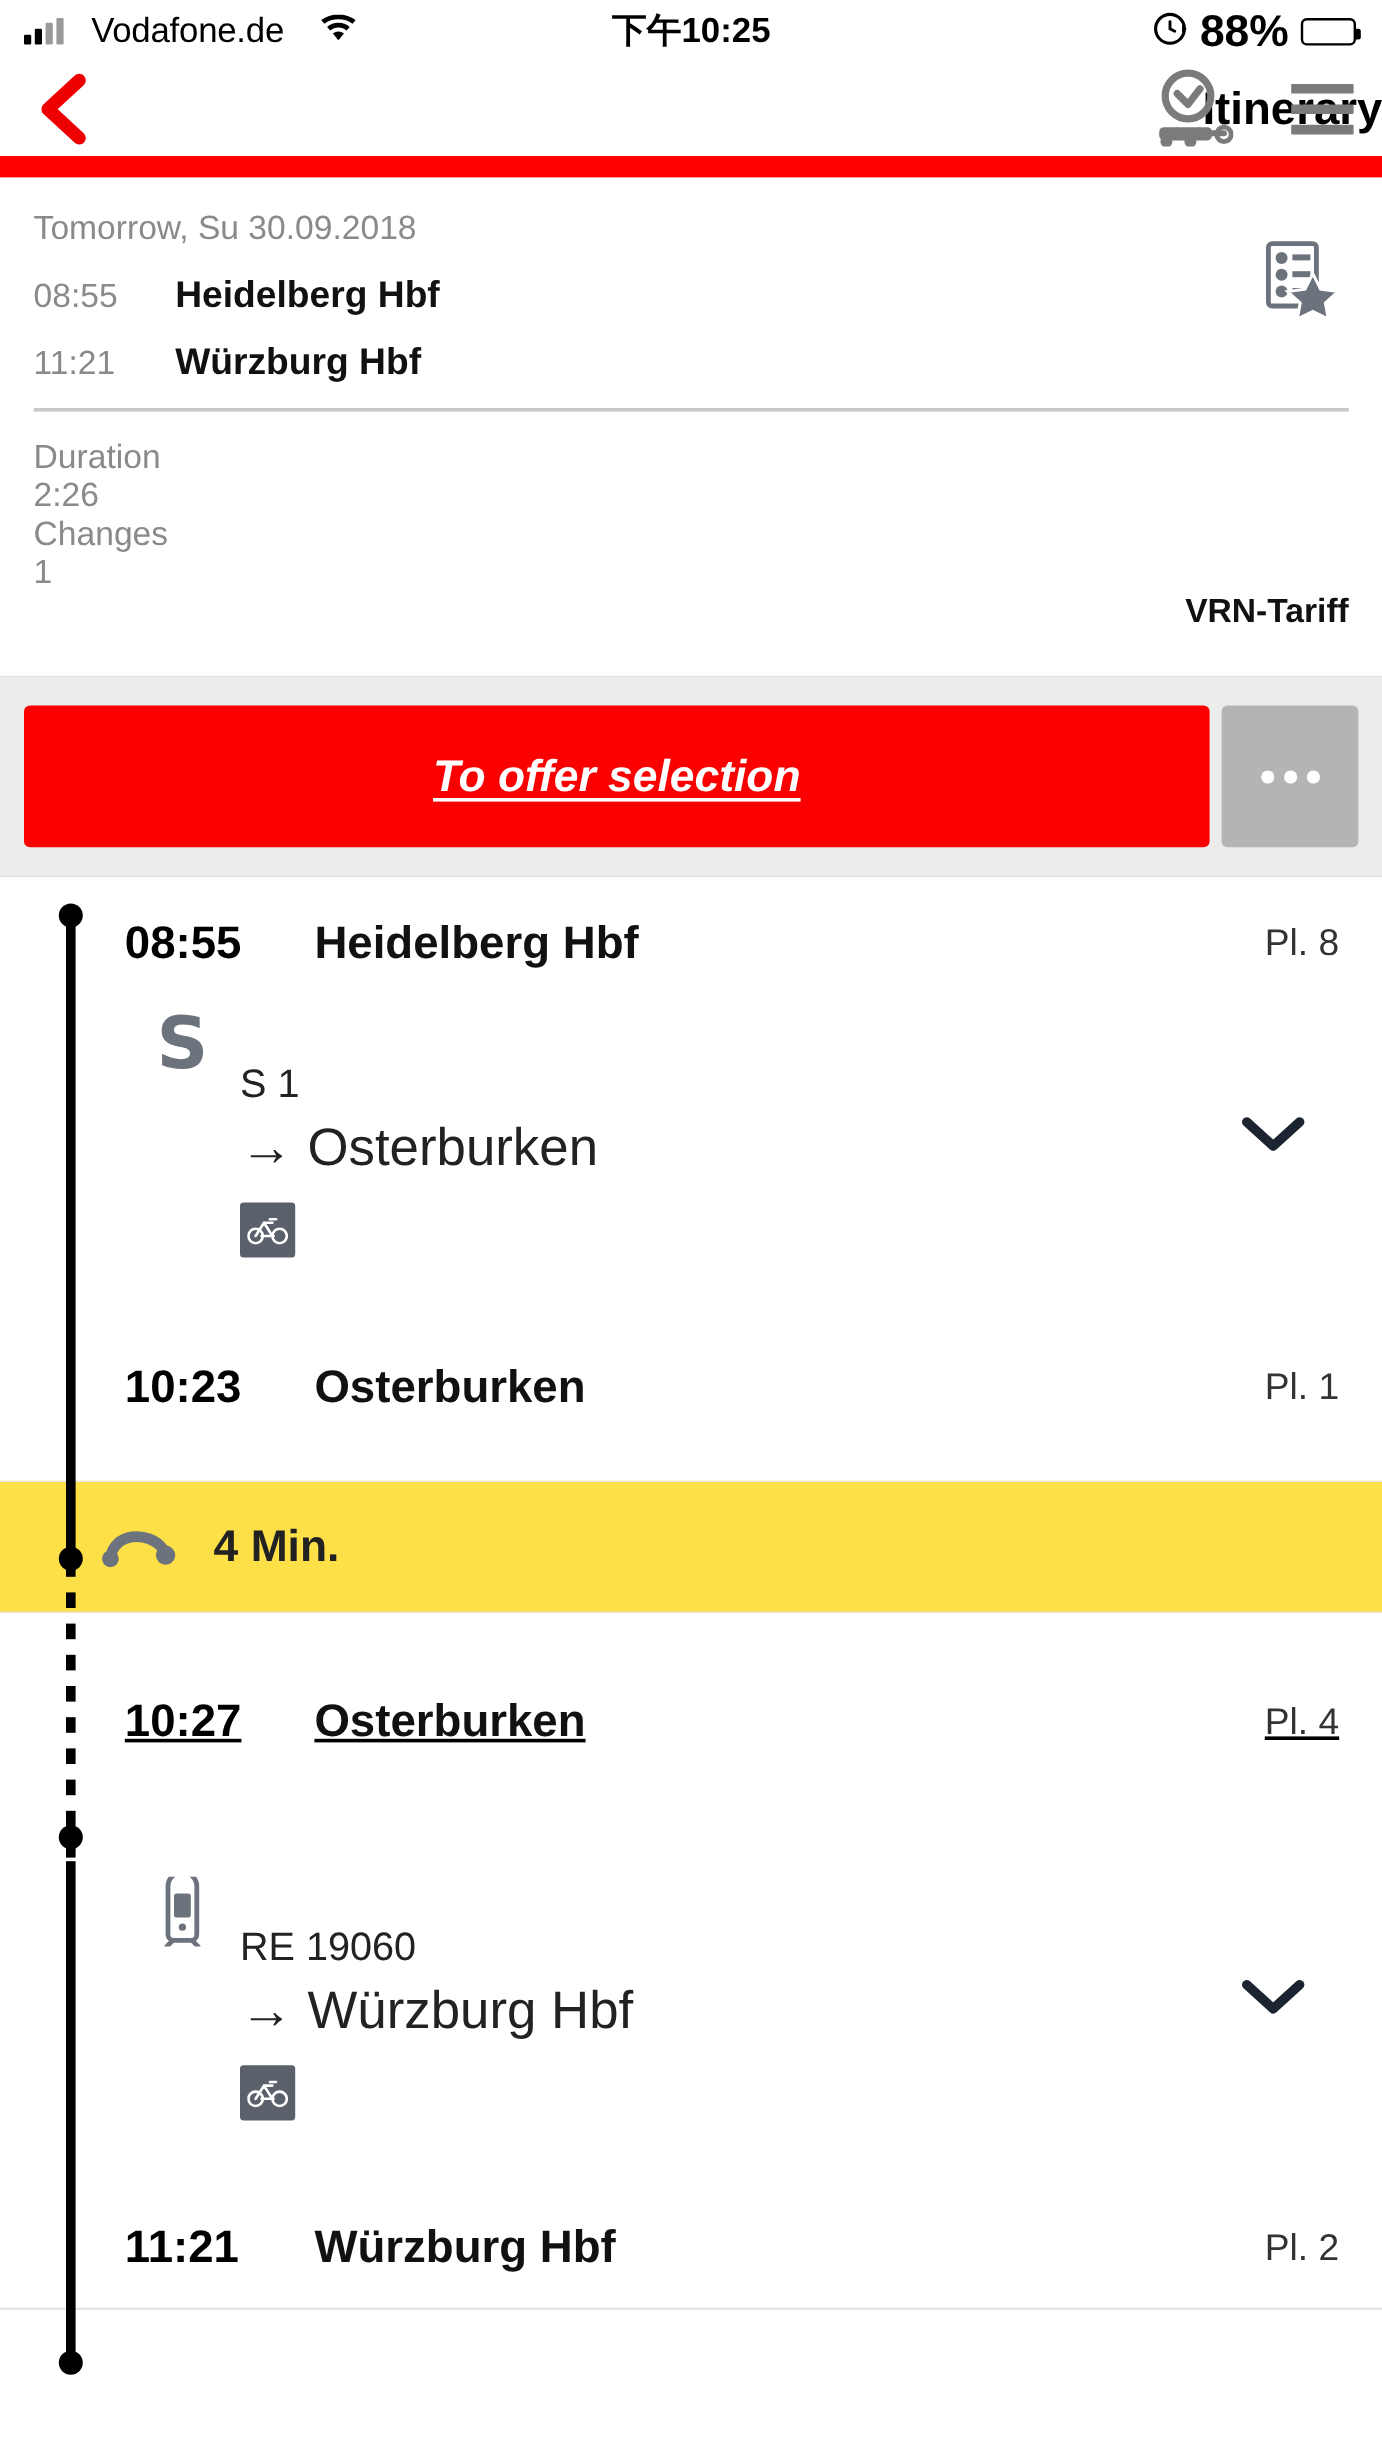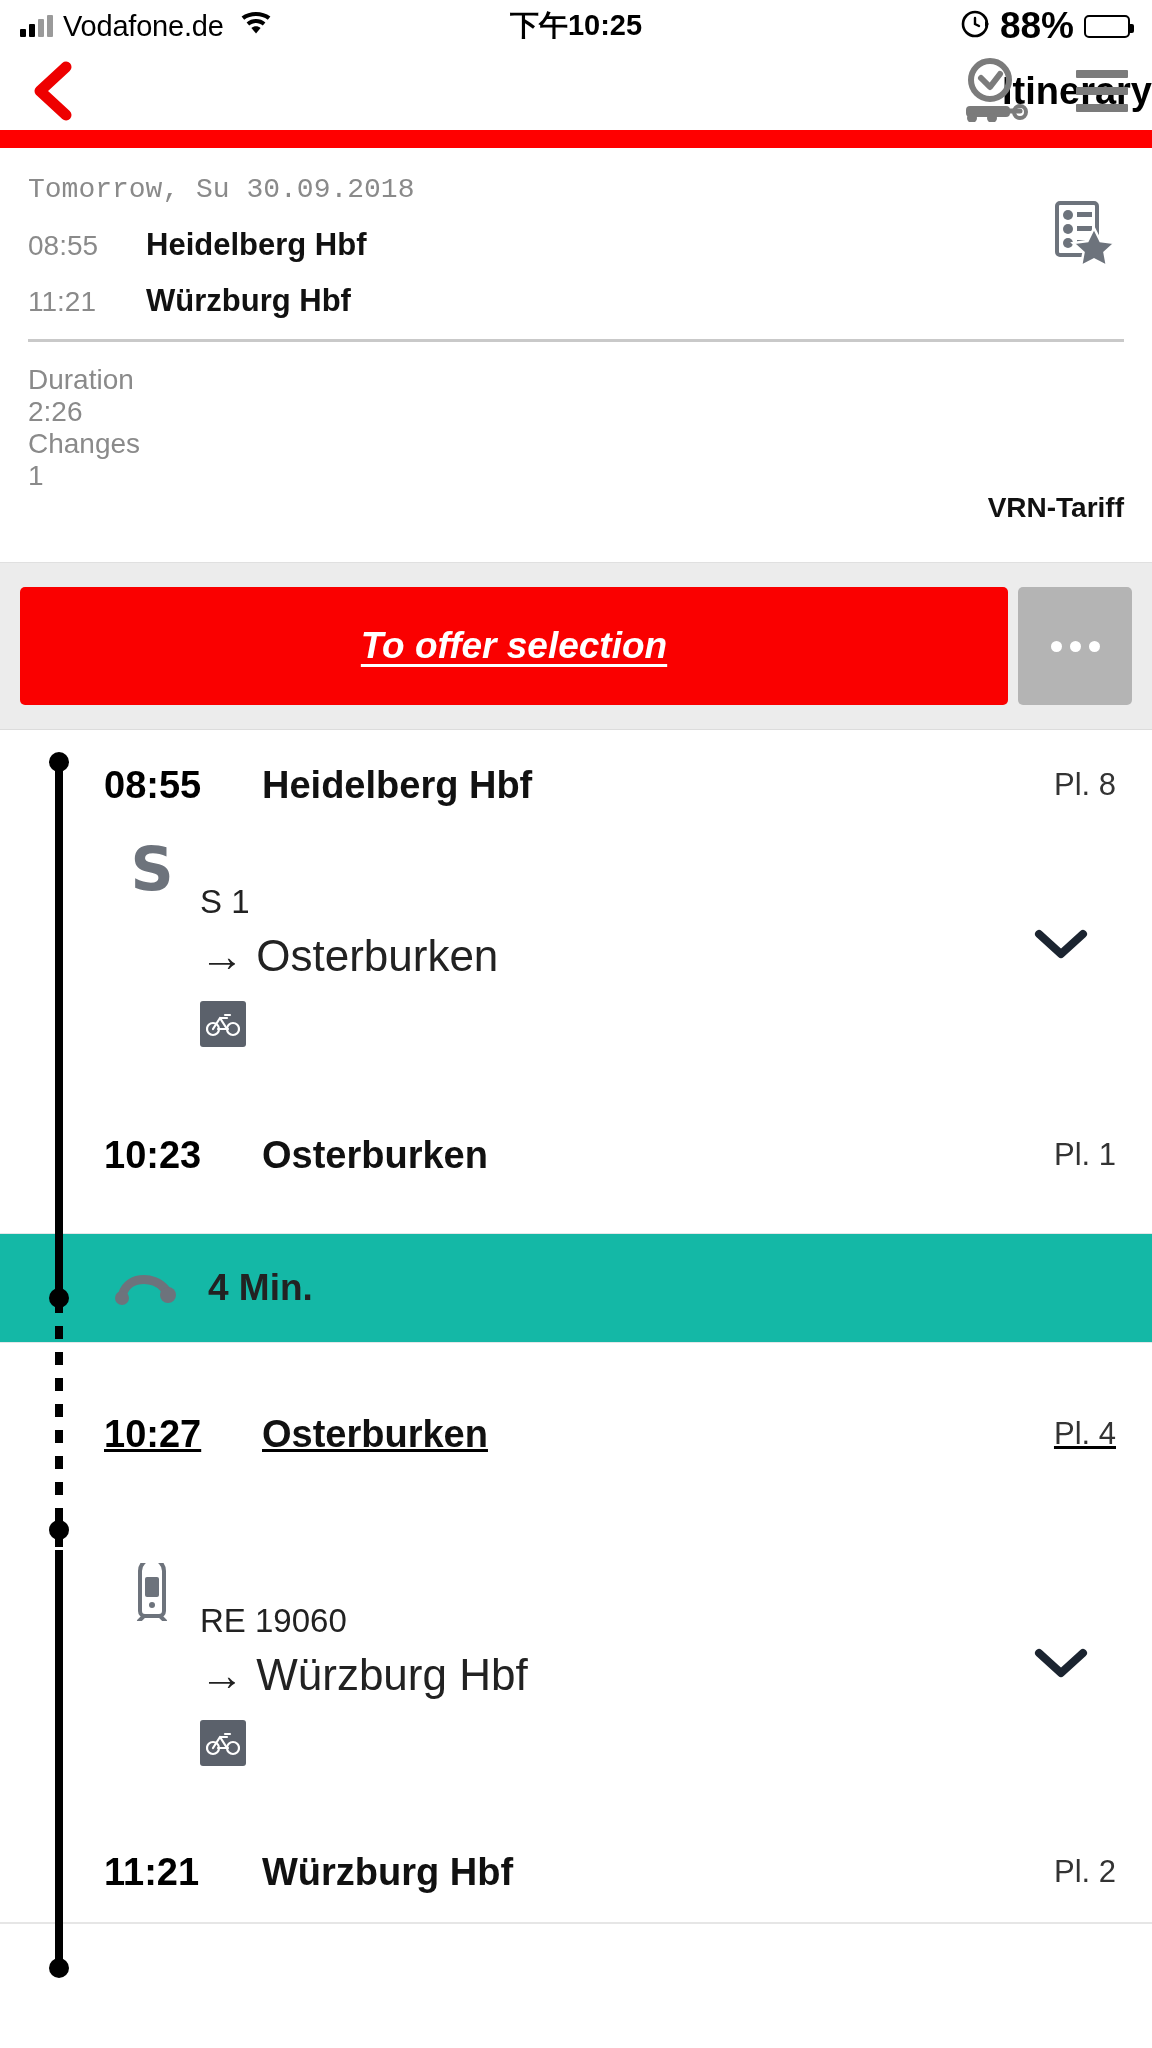--- a/index.html
+++ b/index.html
@@ -20,21 +20,21 @@
 
   
   .statusbar {
     height: 52px;
     display: flex;
     align-items: center;
     padding: 0 22px 0 20px;
     position: relative;
     background: #ffffff;
   }
-  .sb-left { display: flex; align-items: center; gap: 10px; }
+  .sb-left { display: flex; align-items: center; gap: 23px; }
   .sig-bars { display: flex; align-items: flex-end; gap: 3px; height: 22px; }
   .sig-bars i { display: block; width: 6px; background: #000; border-radius: 1px; }
   .sig-bars i:nth-child(1) { height: 8px; }
   .sig-bars i:nth-child(2) { height: 13px; }
   .sig-bars i:nth-child(3) { height: 18px; background: #9a9a9a; }
   .sig-bars i:nth-child(4) { height: 22px; background: #9a9a9a; }
   .carrier { font-size: 29px; color: #000; letter-spacing: -0.2px; }
   .wifi { margin-left: 6px; }
   .sb-center {
     position: absolute; left: 0; right: 0; top: 0; bottom: 0;
@@ -73,21 +73,21 @@
   .nav-actions {
     margin-left: auto; display: flex; align-items: center; gap: 48px; z-index: 2;
   }
   .hamburger { display: flex; flex-direction: column; gap: 9px; cursor: pointer; }
   .hamburger span { display: block; width: 52px; height: 8px; background: #7b7b7b; border-radius: 1px; }
 
   .red-rule { height: 18px; background: #ff0000; width: 100%; }
 
   
   .summary { background: #fff; padding: 26px 28px 0 28px; position: relative; }
-  .sum-date { font-size: 28px; color: #8a8a8a; margin-bottom: 22px; font-family: Liberation Mono, monospace; }
+  .sum-date { font-size: 28px; color: #8a8a8a; margin-bottom: 22px; }
   .sum-row { display: flex; align-items: baseline; gap: 30px; margin-bottom: 20px; }
   .sum-time { font-size: 28px; color: #8a8a8a; width: 88px; }
   .sum-stop { font-size: 31px; font-weight: bold; color: #111; }
   .fav-icon { position: absolute; right: 36px; top: 52px; cursor: pointer; }
   .sum-divider { height: 3px; background: #c9c9c9; margin: 16px 0 0 0; }
   .sum-meta {
     display: flex; align-items: baseline;
     padding: 22px 0 38px 0;
     font-size: 28px; color: #8a8a8a; flex-direction: column;
   }
@@ -162,26 +162,26 @@
     width: 46px; height: 46px; background: #5b616b; border-radius: 3px;
     display: flex; align-items: center; justify-content: center;
   }
   .chev {
     width: 110px; display: flex; align-items: center; justify-content: center;
     align-self: center; cursor: pointer;
   }
 
   
   .transfer {
-    background: #14b8a6;
+    background: #fde047;
     border-top: 1px solid #e3e7e9;
     border-bottom: 1px solid #e3e7e9;
     height: 110px;
     display: flex; align-items: center;
-    padding-left: 114px;
+    padding-left: 84px;
   }
   .transfer-txt { font-size: 37px; font-weight: bold; color: #222; margin-left: 28px; }
 
   .hairline { height: 2px; background: #e6e6e6; }
 </style>
 </head>
 <body>
 
 <div id="app">
 

